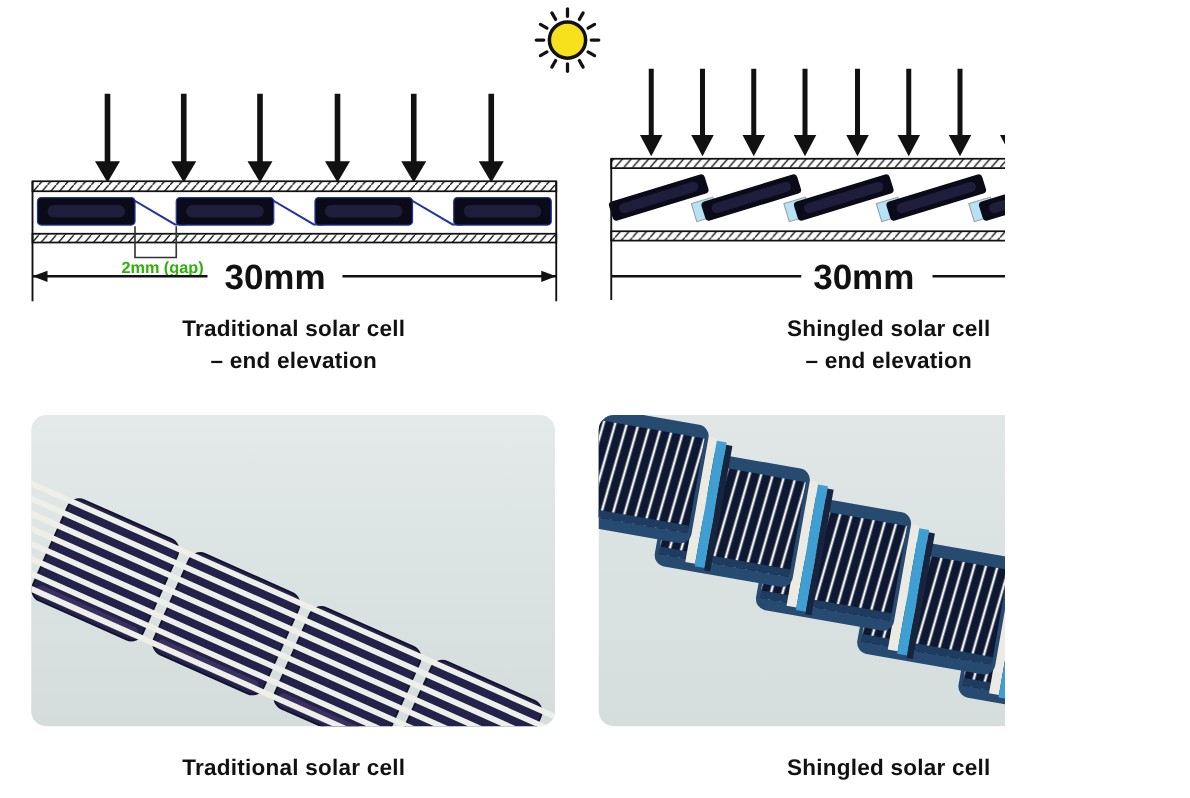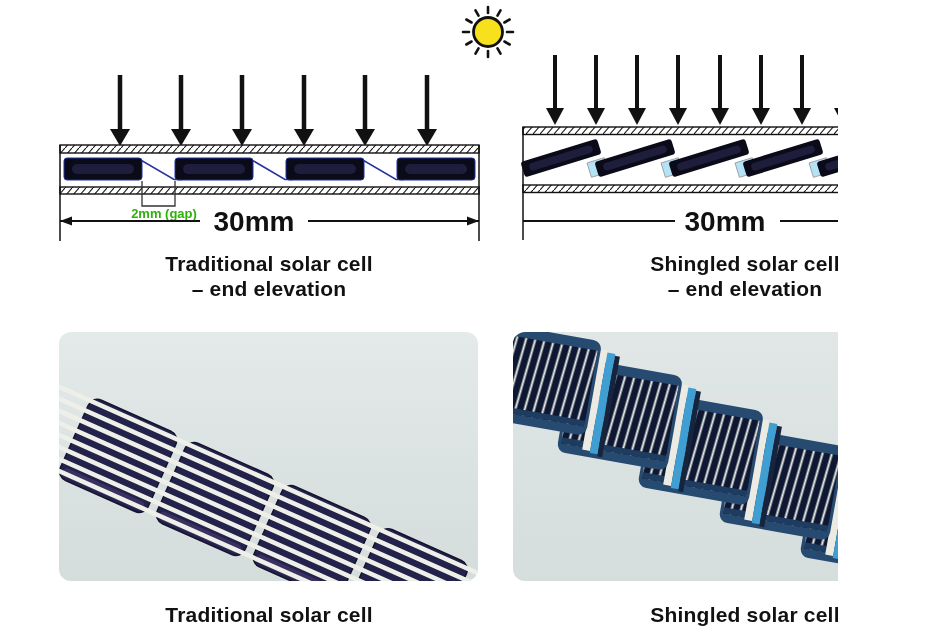--- a/index.html
+++ b/index.html
@@ -1,22 +1,22 @@
 <!DOCTYPE html>
 <html><head>
 <meta charset="utf-8">
 <style>
   html,body{margin:0;padding:0;background:#ffffff;}
   #stage{
     position:relative;width:804px;height:638px;background:#ffffff;overflow:hidden;
-    font-family:"Liberation Sans",sans-serif;color:#111;margin-left:34px;
+    font-family:"Liberation Sans",sans-serif;color:#111;
   }
   .abs{position:absolute;}
   .caption{
-    text-align:center;font-weight:700;font-size:21px;line-height:25px;
+    text-align:center;font-weight:700;font-size:18px;line-height:25px;
     letter-spacing:.2px;color:#111;
   }
   svg text{font-family:"Liberation Sans",sans-serif;}
 </style>
 </head>
 <body>
 
 <div id="stage">
 
   <svg class="abs" style="left:424px;top:2px;" width="60" height="60" viewBox="0 0 60 60">

